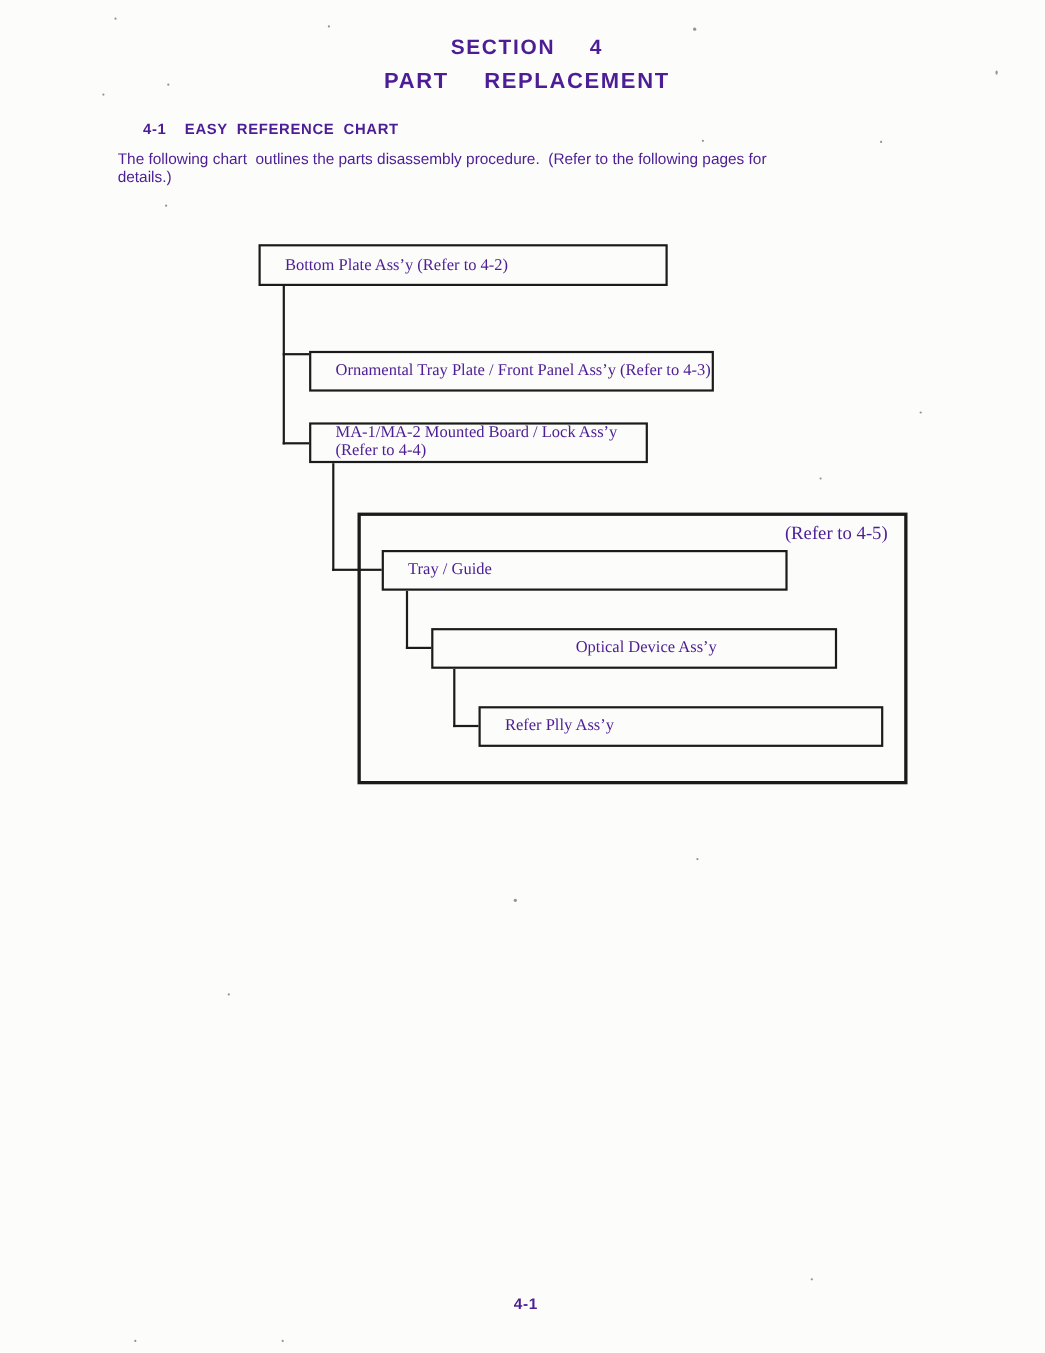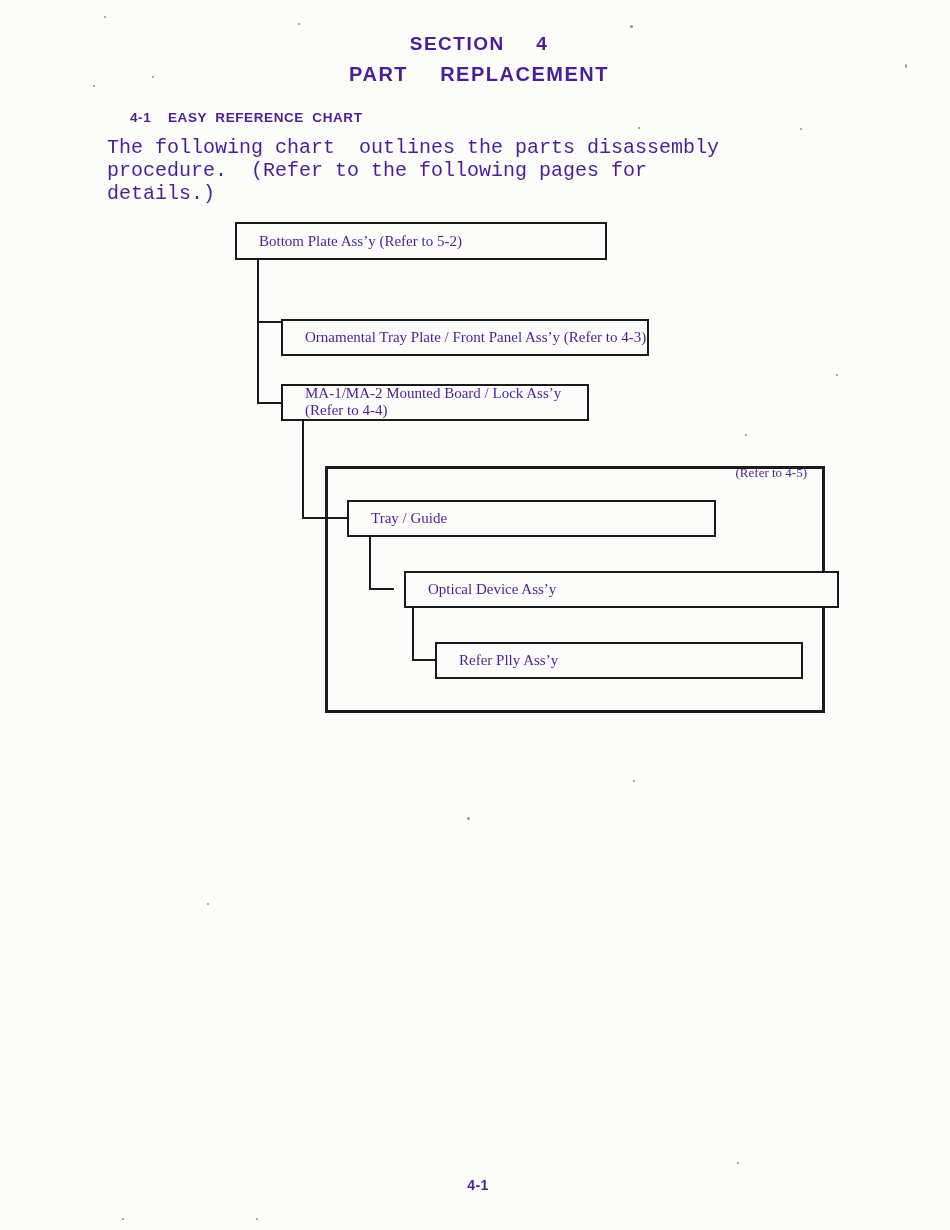--- a/index.html
+++ b/index.html
@@ -49,22 +49,22 @@
     font-size: 13.5px;
     letter-spacing: 0.6px;
     word-spacing: 4px;
     white-space: pre-wrap;
     margin-left: 23px;
   }
   .intro-text {
     position: absolute;
     left: 107px; top: 136px;
     width: 640px;
-    font-family: Liberation Mono, monospace;
-    font-size: 20px;
+    font-family: Liberation Sans, sans-serif;
+    font-size: 14px;
     white-space: pre-wrap;
   }
 
   
   .fbox {
     position: absolute;
     height: 37px;
     box-sizing: border-box;
     border: 2px solid #1b1b1b;
     background: #fcfcfa;
@@ -78,25 +78,25 @@
   .group-box {
     position: absolute;
     left: 325px; top: 466px;
     width: 500px; height: 247px;
     box-sizing: border-box;
     border: 3px solid #1b1b1b;
     z-index: 1;
   }
   .group-label {
     position: absolute;
-    left: 712px; top: 465px;
+    left: 712px; top: 475px;
     width: 95px;
     text-align: right;
     font-family: "Liberation Serif", serif;
-    font-size: 13px;
+    font-size: 17px;
     z-index: 2;
   }
   .cline {
     position: absolute;
     background: #1b1b1b;
     z-index: 2;
   }
 
   
   .page-number {
@@ -136,32 +136,32 @@
   <div class="cline" style="left:302px; top:517px; width:47px; height:2px;"></div>
   <div class="cline" style="left:369px; top:537px; width:2px; height:53px;"></div>
   <div class="cline" style="left:369px; top:588px; width:25px; height:2px;"></div>
   <div class="cline" style="left:412px; top:608px; width:2px; height:53px;"></div>
   <div class="cline" style="left:412px; top:659px; width:25px; height:2px;"></div>
 
   <div class="group-box"></div>
   <div class="group-label">(Refer to 4-5)</div>
 
   <div class="fbox" style="left:235px; top:222px; width:372px; height:38px;">
-    <span>Bottom Plate Ass’y (Refer to 5-2)</span>
+    <span>Bottom Plate Ass’y (Refer to 4-2)</span>
   </div>
   <div class="fbox" style="left:281px; top:304px; width:368px;margin-top:15px;">
     <span>Ornamental Tray Plate / Front Panel Ass’y (Refer to 4-3)</span>
   </div>
   <div class="fbox" style="left:281px; top:384px; width:308px;align-items:flex-end;">
     <span>MA-1/MA-2 Mounted Board / Lock Ass’y (Refer to 4-4)</span>
   </div>
   <div class="fbox" style="left:347px; top:500px; width:369px;text-align:center;">
     <span>Tray / Guide</span>
   </div>
-  <div class="fbox" style="left:404px; top:571px; width:435px;">
+  <div class="fbox" style="left:392px; top:571px; width:369px;justify-content:center;">
     <span>Optical Device Ass’y</span>
   </div>
   <div class="fbox" style="left:435px; top:642px; width:368px;">
     <span>Refer Plly Ass’y</span>
   </div>
 
   <div class="page-number">4-1</div>
 
   <div class="speckle" style="left:104px; top:16px;  width:2px; height:2px;"></div>
   <div class="speckle" style="left:298px; top:23px;  width:2px; height:2px;"></div>

